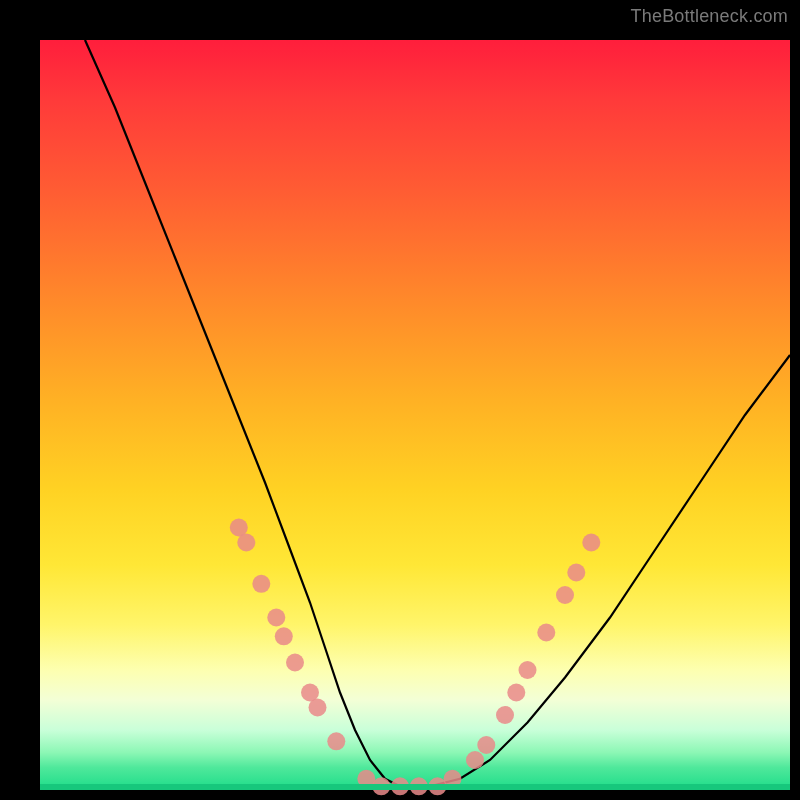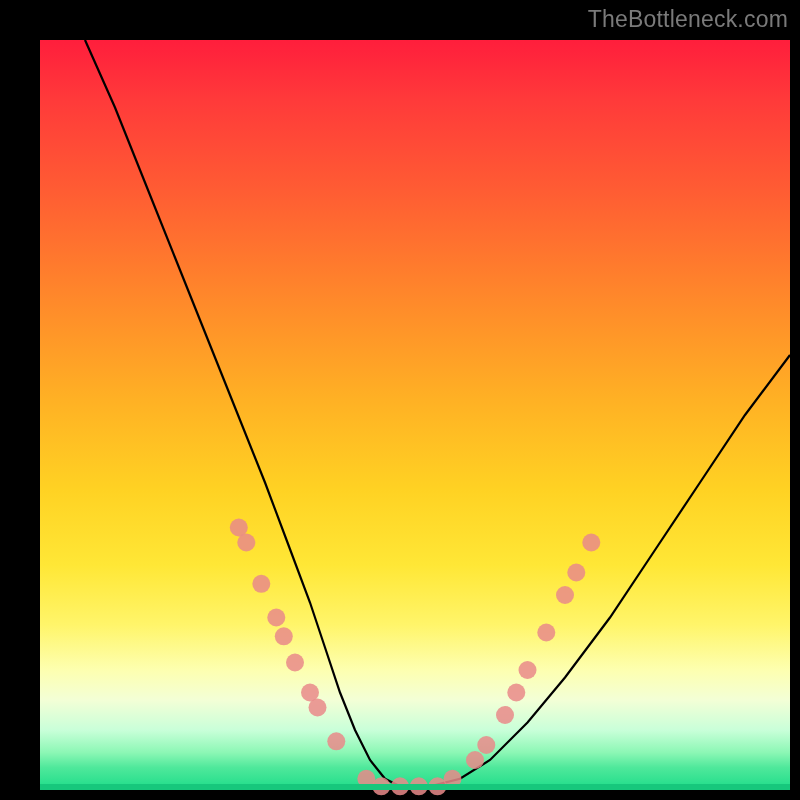--- a/index.html
+++ b/index.html
@@ -55,21 +55,21 @@
     left: 0; top: 0;
     width: 100%;
     height: 100%;
     overflow: visible;
   }
   .watermark {
     position: absolute;
     top: 6px;
     right: 12px;
     color: #7a7a7a;
-    font-size: 23px;
+    font-size: 18px;
     letter-spacing: 0.2px;
     font-weight: 400;
   }
 </style>
 </head>
 <body>
 
 <div class="frame">
   <div class="watermark">TheBottleneck.com</div>
   <div class="plot">

